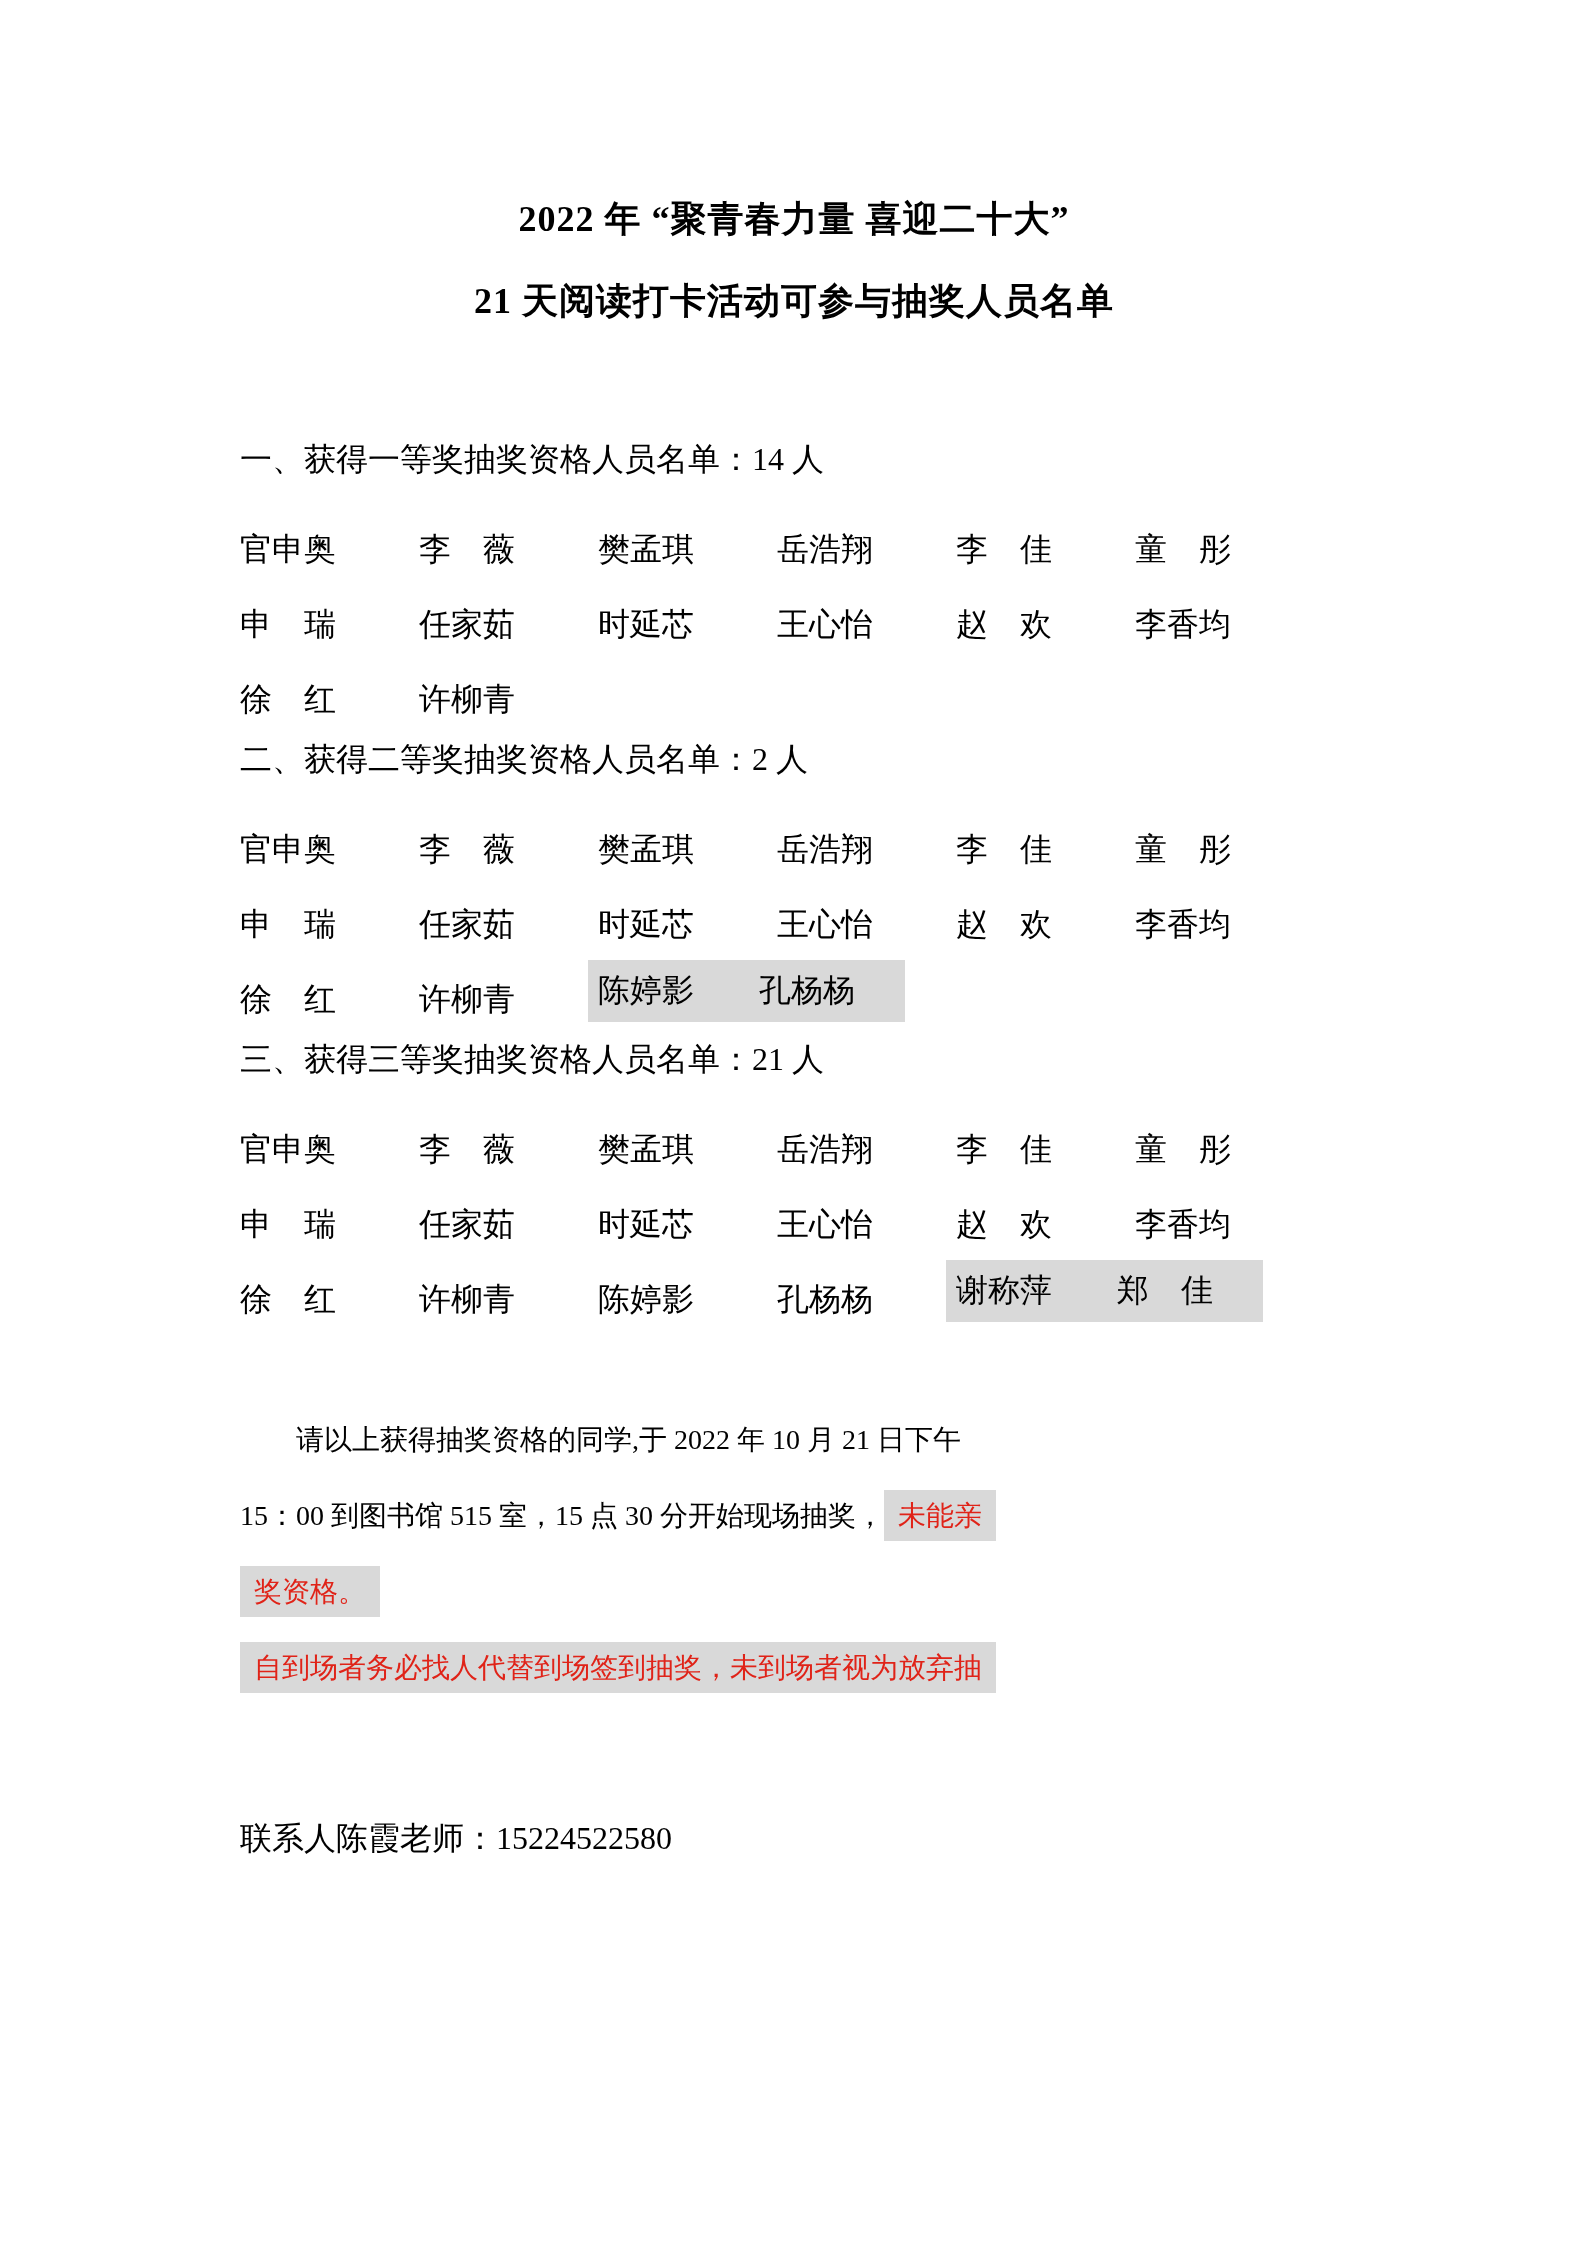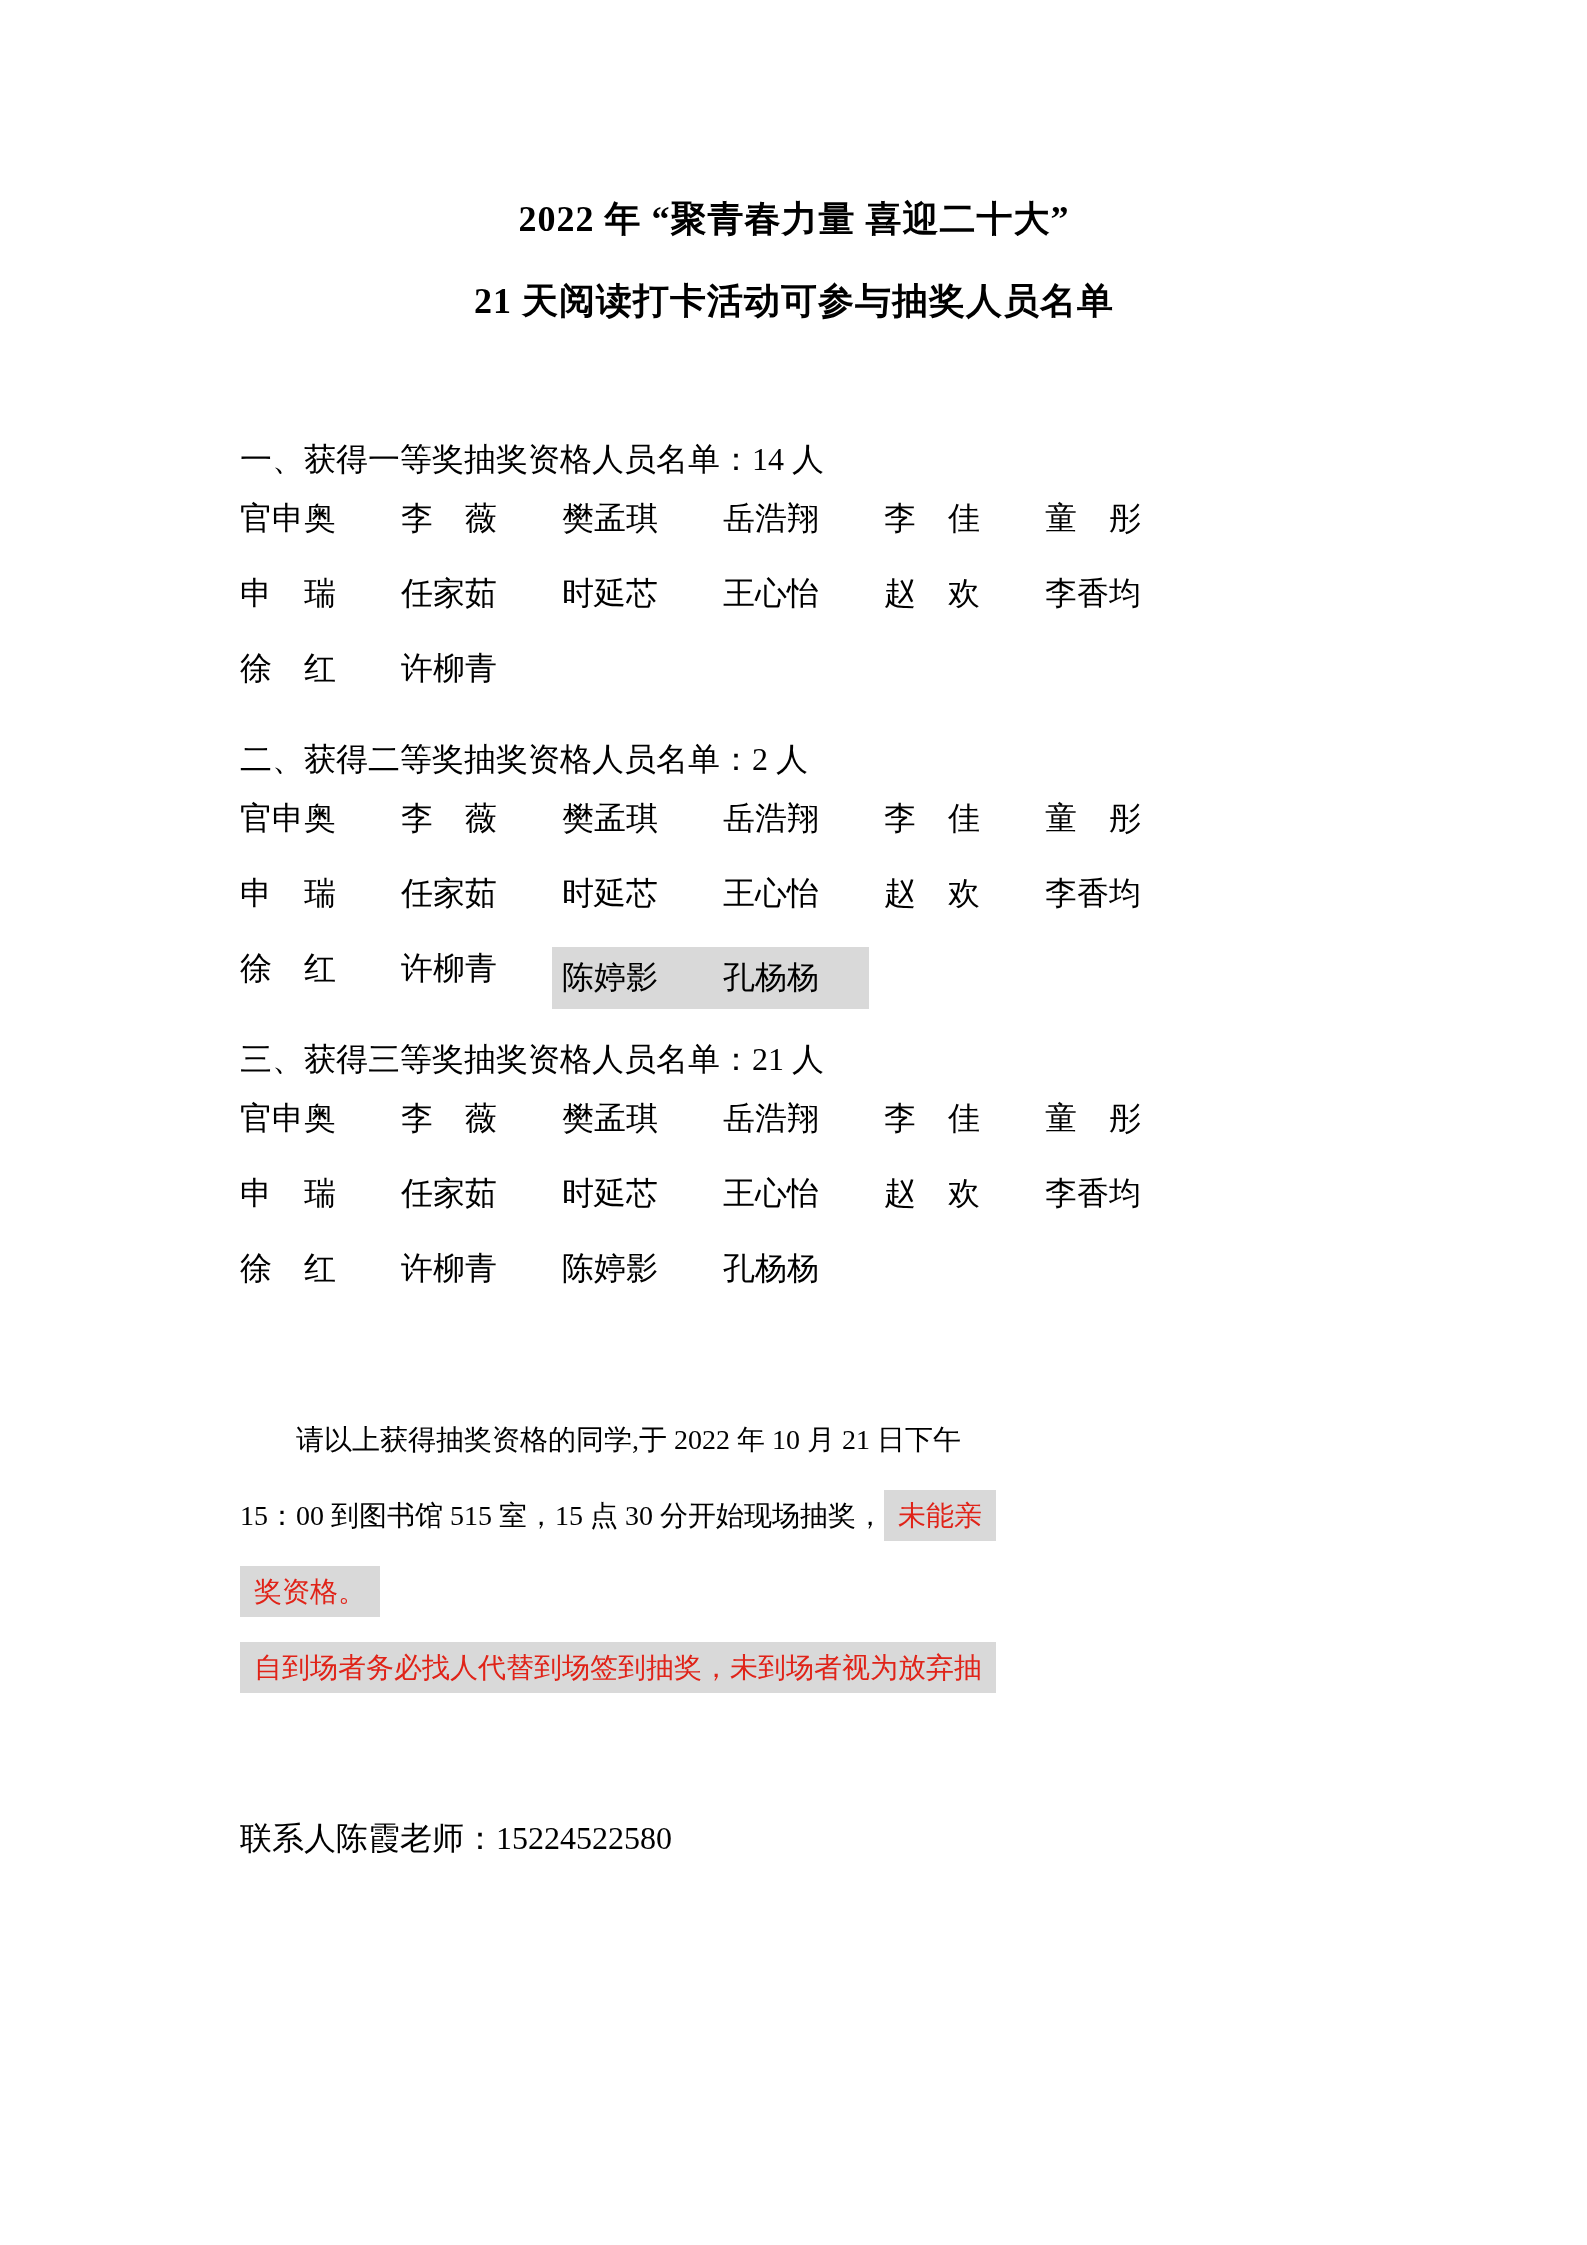--- a/index.html
+++ b/index.html
@@ -38,23 +38,23 @@
     margin-top: 80px;
     font-size: 32px;
   }
   .section-heading {
     height: 75px;
     line-height: 75px;
     white-space: pre;
   }
   .name-row {
     display: flex;
-    align-items: flex-start;
+    align-items: flex-end;
     height: 75px;
-    column-gap: 65px;
+    column-gap: 83px;
   }
   .name {
     white-space: pre;
     flex: none;
   }
   .hl-group {
     display: flex;
     align-items: center;
     column-gap: 65px;
     background: var(--hl);
@@ -154,20 +154,24 @@
           <span class="name">时延芯</span>
           <span class="name">王心怡</span>
           <span class="name">赵　欢</span>
           <span class="name">李香均</span>
         </div>
         <div class="name-row">
           <span class="name">徐　红</span>
           <span class="name">许柳青</span>
           <span class="name">陈婷影</span>
           <span class="name">孔杨杨</span>
+          <span class="hl-group">
+            <span class="name">谢称萍</span>
+            <span class="name">郑　佳</span>
+          </span>
         </div>
       </div>
 
     <div class="notice" id="notice">
         <div class="notice-line"><span class="seg">　　请以上获得抽奖资格的同学,于 2022 年 10 月 21 日下午</span></div>
         <div class="notice-line"><span class="seg">15：00 到图书馆 515 室，15 点 30 分开始现场抽奖，</span><span class="seg red hl">未能亲</span></div>
         <div class="notice-line"><span class="seg red hl">奖资格。</span></div>
         <div class="notice-line"><span class="seg red hl">自到场者务必找人代替到场签到抽奖，未到场者视为放弃抽</span></div>
       </div>
 

